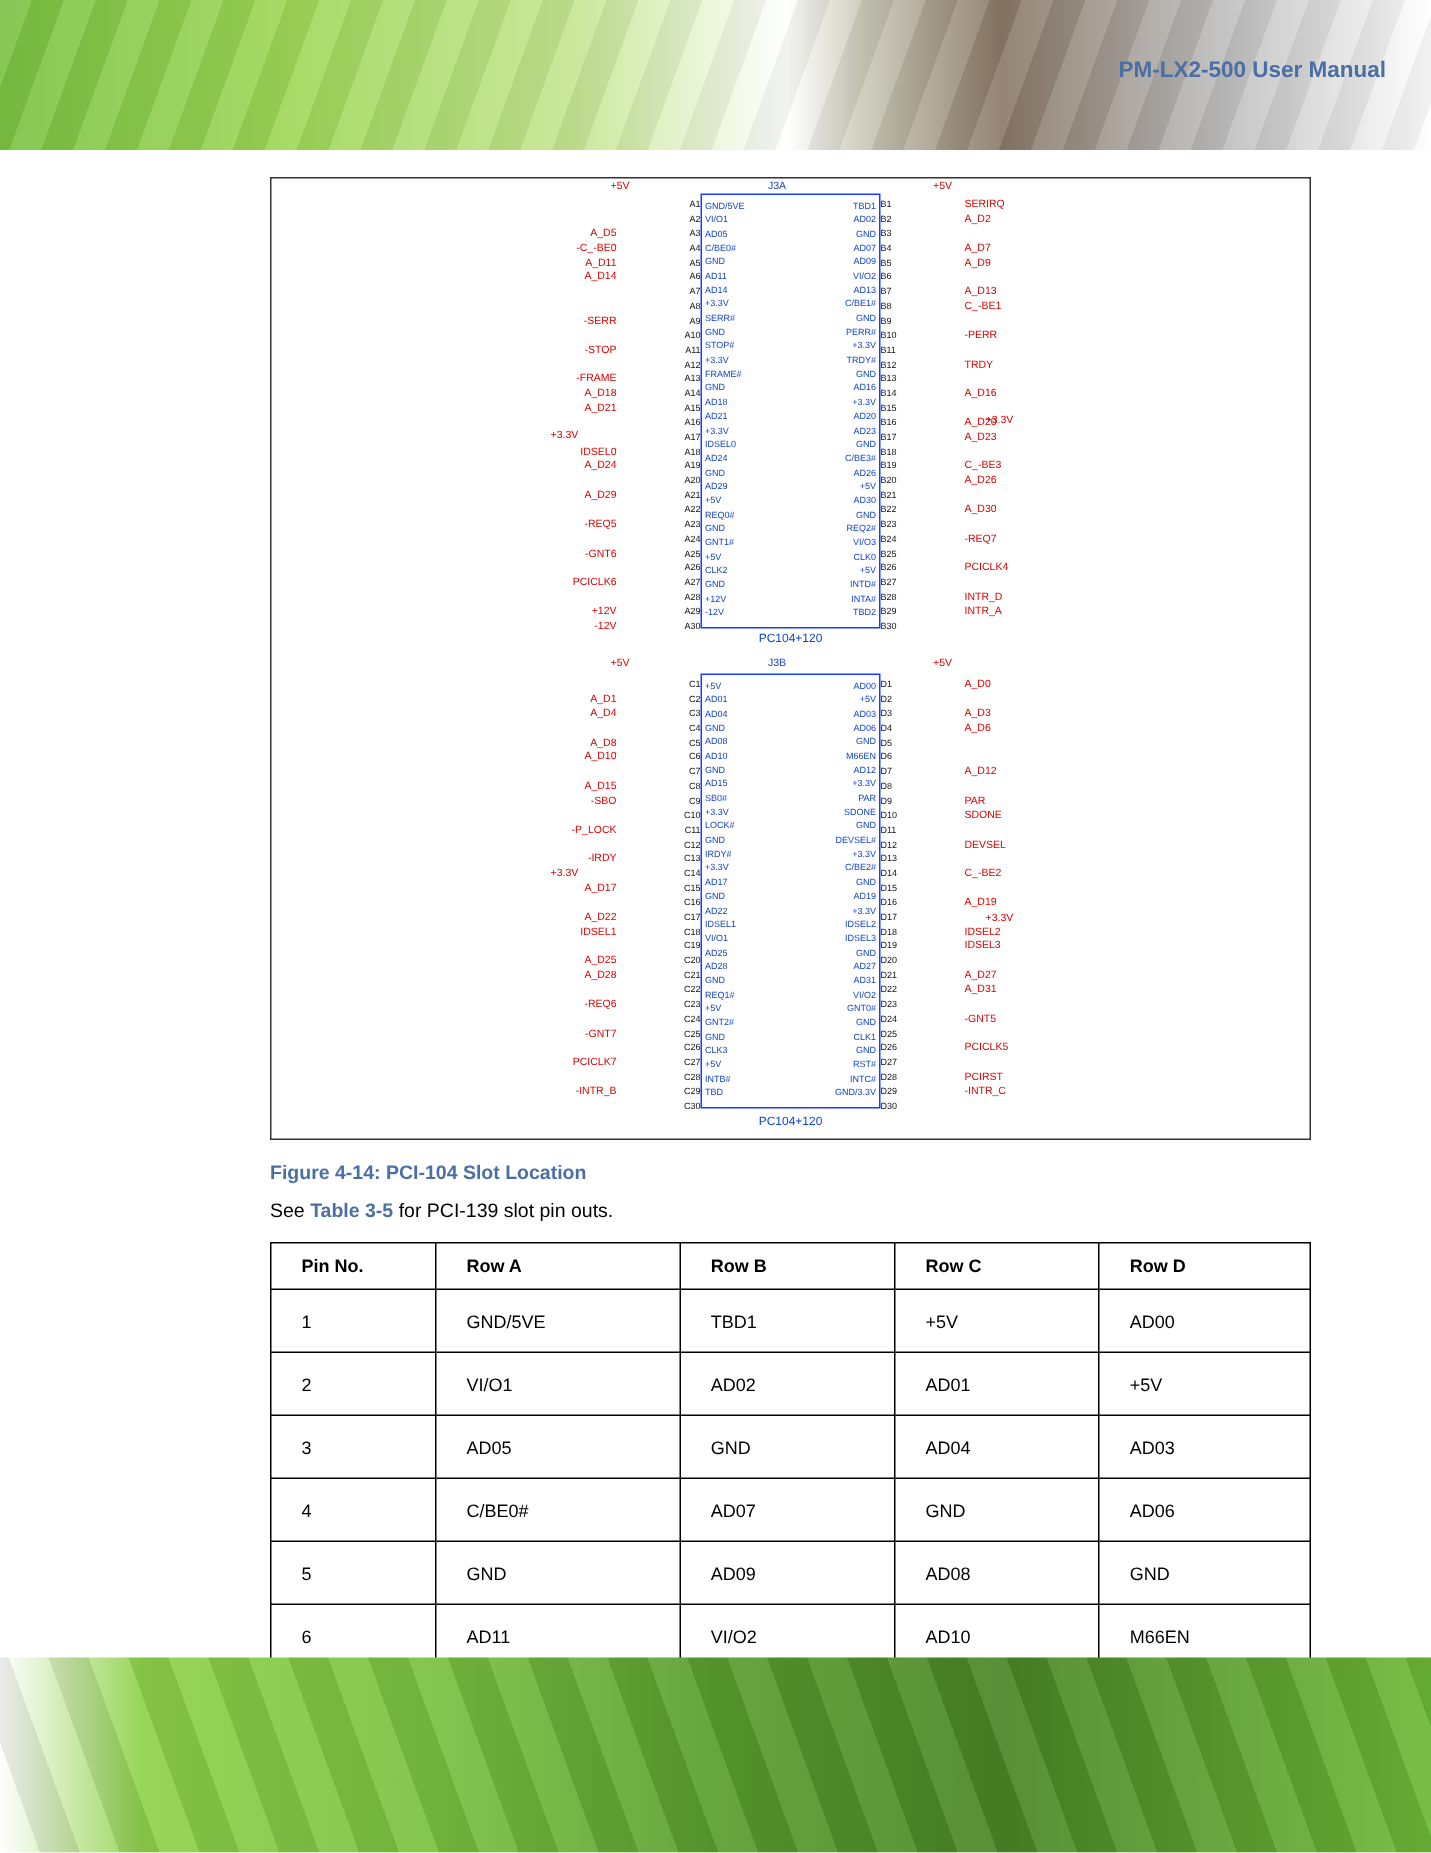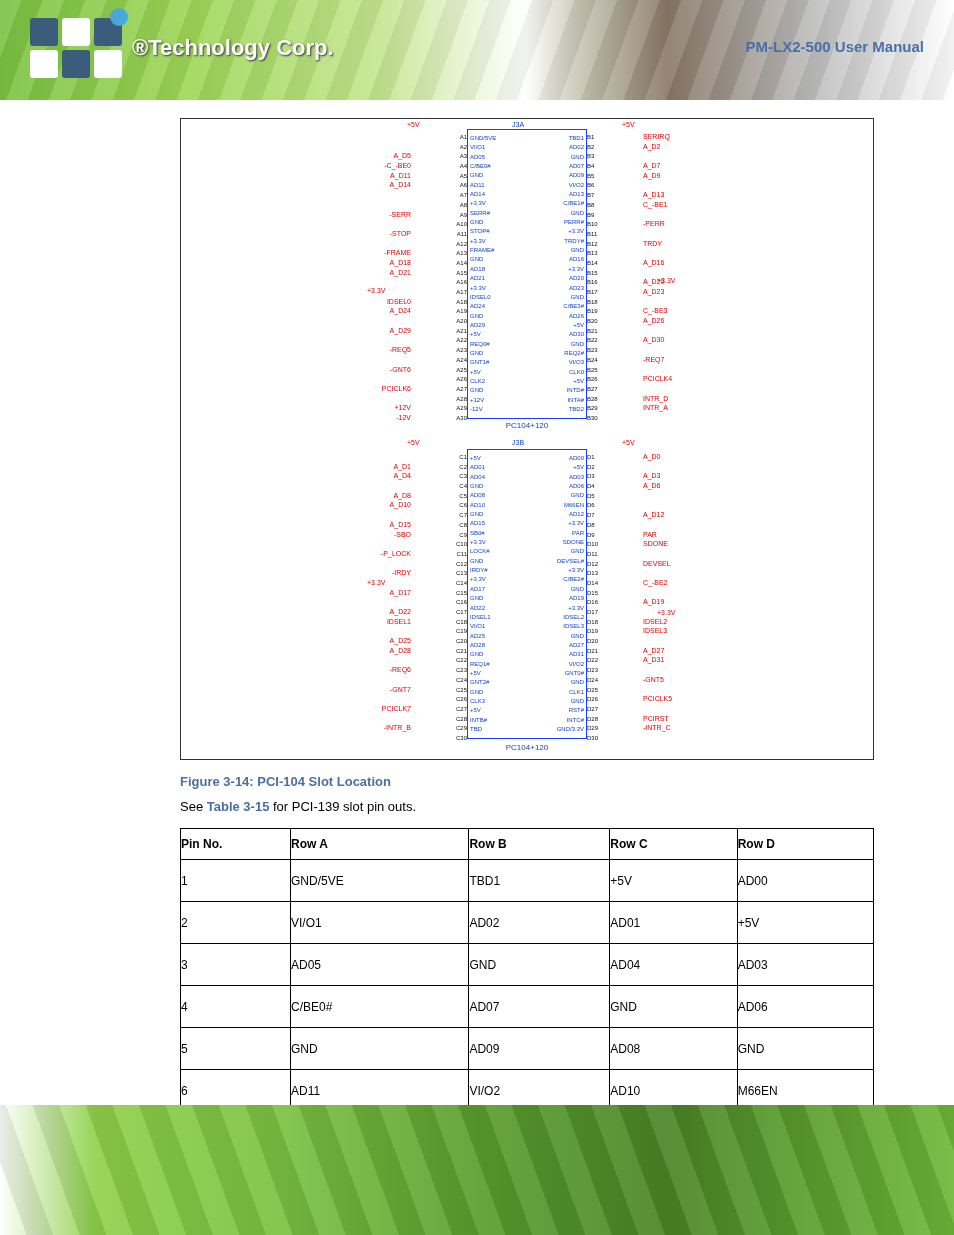--- a/index.html
+++ b/index.html
@@ -27,48 +27,35 @@
   .pins.right-out { right:-4px; top:4px; bottom:4px; text-align:left; width:44px; transform:translateX(100%); }
   .pins.inner-l { left:2px; top:4px; bottom:4px; color:#14c; }
   .pins.inner-r { right:2px; top:4px; bottom:4px; color:#14c; text-align:right; }
   .net { color:#d00; font-size:7px; position:absolute; white-space:nowrap; }
   .pc104 { position:absolute; left:50%; transform:translateX(-50%); color:#14c; font-size:8px; }
 
   .fig-caption { margin:14px 0 10px 0; font-size:13px; font-weight:bold; color:#4a6fa5; }
   .table-intro { font-size:13px; margin:6px 0 14px 0; }
 
   table.pinout { border-collapse:collapse; width:100%; font-size:12px; }
-  table.pinout th, table.pinout td { border:1px solid #000; padding:8px 0; text-align:left; }
+  table.pinout th, table.pinout td { border:1px solid #000; padding:8px 20px; text-align:left; }
   table.pinout th { font-weight:bold; }
   table.pinout th:first-child, table.pinout td:first-child { width:110px; }
   table.pinout td { height:42px; }
 
   .bottom-banner { position:absolute; bottom:0; left:0; right:0; height:130px; background: linear-gradient(90deg, #fff 0%, #8fd14a 10%, #7ac142 30%, #5a9e2e 50%, #4a8526 70%, #6eb838 100%); }
   .bottom-overlay { position:absolute; inset:0; background: repeating-linear-gradient(70deg, rgba(255,255,255,0.08) 0 25px, rgba(0,0,0,0.08) 25px 50px); }
   .page-label { position:absolute; bottom:88px; left:70px; font-size:14px; font-weight:bold; display:flex; align-items:center; gap:10px; }
   .page-bullet { display:inline-block; width:0; height:0; border-top:7px solid transparent; border-bottom:7px solid transparent; border-left:11px solid #333; }
 </style>
 </head>
 <body>
 
 <div class="top-banner">
   <div class="top-overlay"></div>
-  <div class="logo">
-    <div class="logo-box">
-      <div class="sq dark"></div>
-        <div class="sq"></div>
-        <div class="sq dark" style="position:relative;">
-          <span class="sq dot" style="position:absolute;right:-6px;top:-6px;"></span>
-        </div>
-      <div class="sq"></div>
-        <div class="sq dark"></div>
-        <div class="sq"></div>
-    </div>
-    <span class="brand">®Technology Corp.</span>
-  </div>
   <div style="position:absolute; right:30px; top:38px; font-size:15px; font-weight:bold; color:#4a6fa5;">PM-LX2-500 User Manual</div>
 </div>
 
 <div class="content">
   <div class="diagram-wrap">
     <div class="schematic">
 
       <div class="chip top">
         <div class="pins inner-l" id="til">
             <div>GND/5VE</div>
@@ -468,24 +455,24 @@
       <div class="net" style="top:2px; left:calc(50% + 95px);">+5V</div>
       <div class="net" style="top:168px; left:calc(50% - 160px);">+3.3V</div>
       <div class="net" style="top:158px; left:calc(50% + 130px);">+3.3V</div>
       <div class="net" style="top:320px; left:calc(50% - 120px);">+5V</div>
       <div class="net" style="top:320px; left:calc(50% + 95px);">+5V</div>
       <div class="net" style="top:460px; left:calc(50% - 160px);">+3.3V</div>
       <div class="net" style="top:490px; left:calc(50% + 130px);">+3.3V</div>
     </div>
   </div>
 
-  <div class="fig-caption">Figure 3-14: PCI-104 Slot Location</div>
+  <div class="fig-caption">Figure 4-14: PCI-104 Slot Location</div>
 
   <p class="table-intro">
-    <span>See </span><b style="color:#4a6fa5">Table 3-15</b><span> for PCI-139 slot pin outs.</span>
+    <span>See </span><b style="color:#4a6fa5">Table 3-5</b><span> for PCI-139 slot pin outs.</span>
   </p>
 
   <table class="pinout">
     <thead>
         <tr id="thr">
           <th>Pin No.</th>
           <th>Row A</th>
           <th>Row B</th>
           <th>Row C</th>
           <th>Row D</th>

